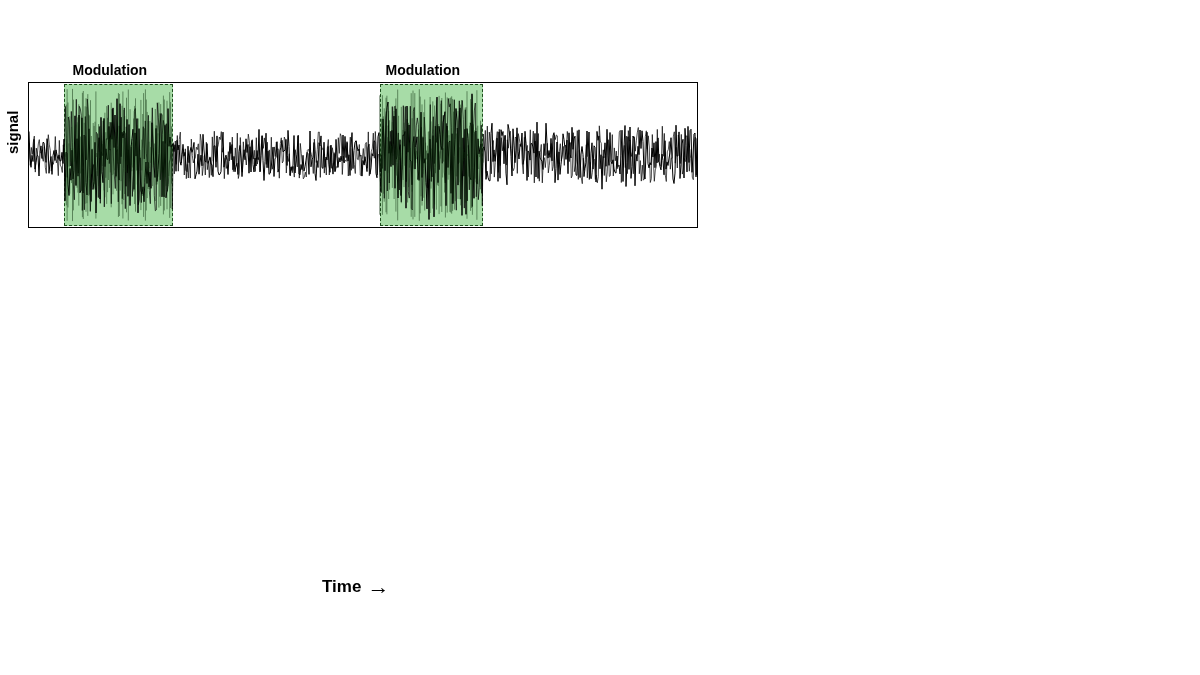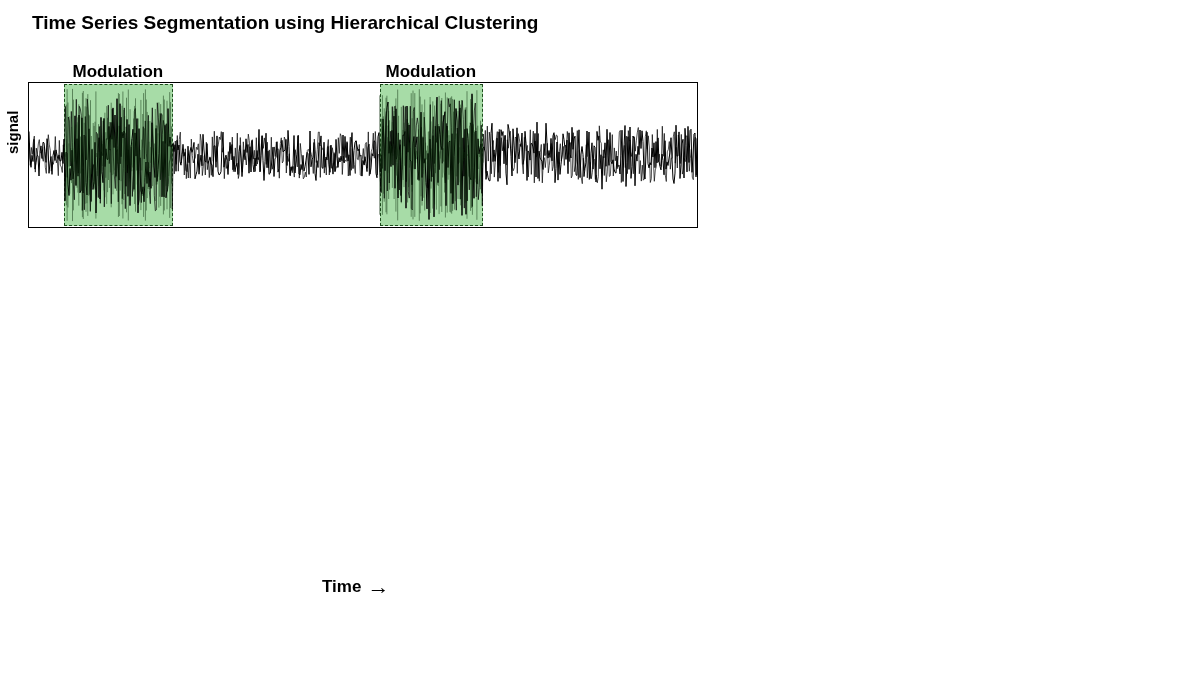--- a/index.html
+++ b/index.html
@@ -19,21 +19,21 @@
   .title {
     position: absolute;
     left: 32px;
     top: 12px;
     font-size: 19px;
     font-weight: 700;
   }
   .seg-label {
     position: absolute;
     top: 62px;
-    font-size: 17px;
+    font-size: 14px;
     font-weight: 700;
   }
   .ylabel {
     position: absolute;
     left: 4px;
     top: 154px;
     font-size: 15px;
     font-weight: 700;
     transform: rotate(-90deg);
     transform-origin: left top;
@@ -75,21 +75,20 @@
   .plot-svg {
     position: absolute;
     left: 0; top: 0; width: 100%; height: 100%;
   }
 </style>
 </head>
 <body>
 
 <div class="page">
 
-  <div class="title">Time Series Segmentation using Hierarchical Clustering</div>
 
   <div class="seg-label" id="segLabelA" style="left: 72.512px;">Modulation</div>
   <div class="seg-label" id="segLabelB" style="left: 385.47px;">Modulation</div>
 
   <div class="ylabel">signal</div>
 
   <div class="plot-frame" id="plotFrame">
     <div class="segment" id="segA" style="left: 35.404px; width: 108.216px; background: rgb(167, 220, 167);"></div>
     <div class="segment" id="segB" style="left: 350.7px; width: 103.54px; background: rgb(167, 220, 167);"></div>
     <svg class="plot-svg" id="plotSvg" preserveAspectRatio="none" viewBox="0 0 668 144">

